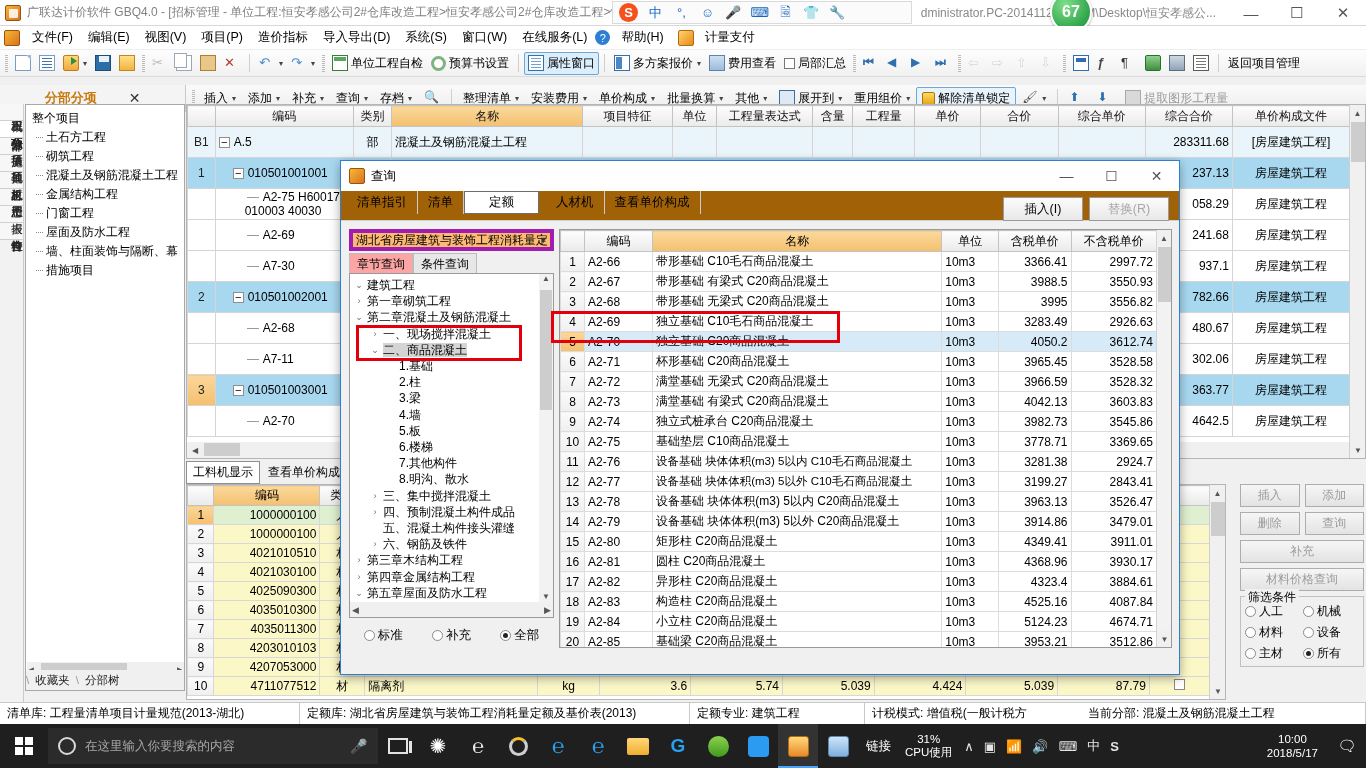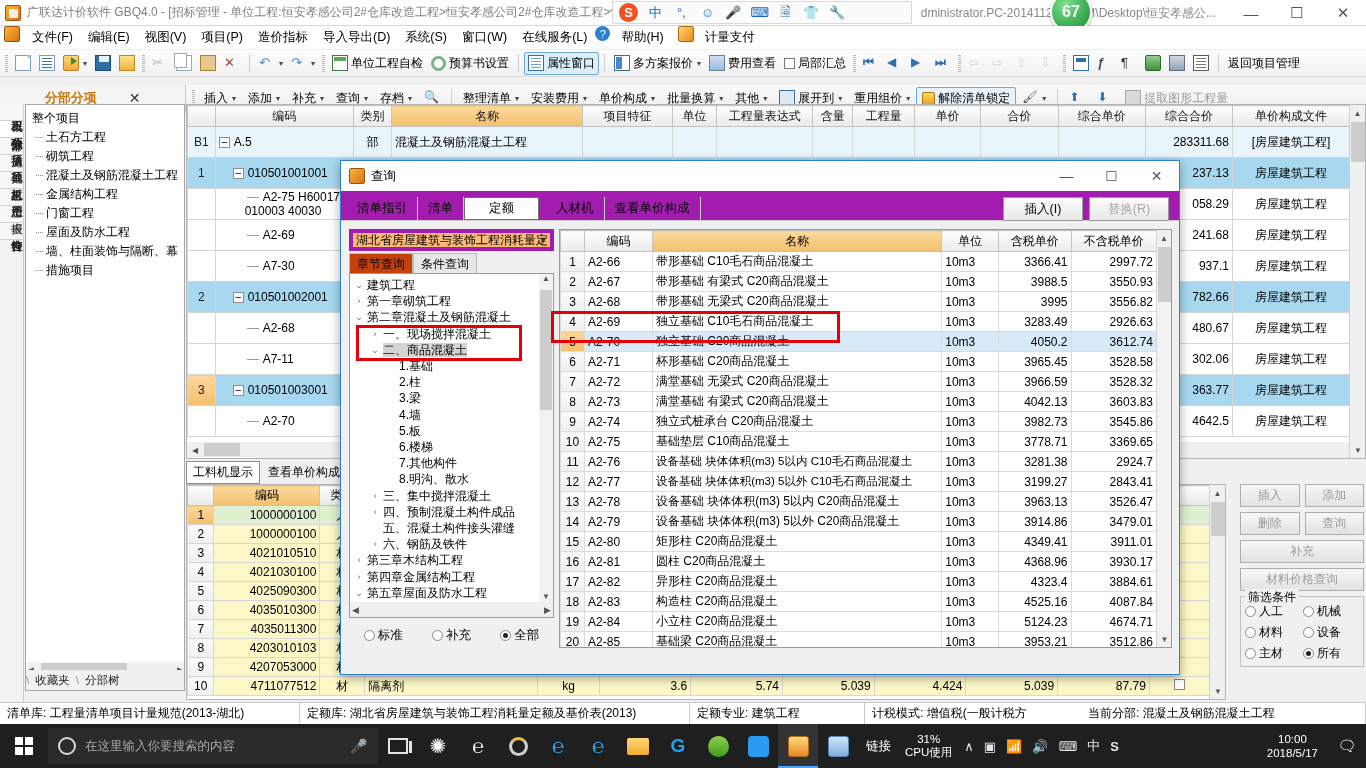--- a/index.html
+++ b/index.html
@@ -42,21 +42,21 @@
     border:2px solid #ffffff; color:#fff; font-size:16px; font-weight:bold;
     display:flex;align-items:center;justify-content:center; box-shadow:0 1px 3px rgba(0,0,0,.35);
   }
   .wbtns { position:absolute; right:0; top:0; height:26px; display:flex; }
   .wbtn { width:46px; height:26px; display:flex;align-items:center;justify-content:center;
           color:#555; font-size:15px; }
 
   
   .menubar {
     position:absolute; left:0; top:26px; width:1366px; height:24px;
-    background:#ffffff; display:flex; align-items:flex-start; padding-left:4px; gap:1px;
+    background:#ffffff; display:flex; align-items:center; padding-left:4px; gap:1px;
     border-bottom:1px solid #eee;
   }
   .menu-ico {width:16px;height:16px;margin-right:4px;
     background:linear-gradient(135deg,#f7b733,#d9721e);border:1px solid #9a5210;border-radius:2px;}
   .menu-item { padding:3px 7px; font-size:12.5px; white-space:nowrap; }
   .menu-help-ico{width:15px;height:15px;border-radius:50%;background:#2d7fd3;color:#fff;
     font-size:11px;display:flex;align-items:center;justify-content:center;margin-right:3px;}
   .menu-jl-ico{width:16px;height:16px;margin:0 3px 0 6px;background:linear-gradient(135deg,#ffd36e,#e88a1a);
     border:1px solid #b06a10;border-radius:2px;}
   .win-min-row{position:absolute;right:6px;top:26px;height:24px;display:flex;align-items:center;gap:14px;
@@ -260,37 +260,37 @@
     position:absolute; left:340px; top:160px; width:840px; height:515px;
     background:#f0f0f0; border:1px solid #2d7fd3; box-shadow:0 3px 10px rgba(0,0,0,.35);
   }
   .dlg-title{ height:30px; display:flex; align-items:center; background:#fff; }
   .dlg-ico{width:16px;height:16px;margin:0 6px 0 8px;background:linear-gradient(135deg,#f7b733,#d9721e);
     border:1px solid #9a5210;border-radius:2px;flex:none;}
   .dlg-title-text{ font-size:12.5px; }
   .dlg-wbtns{ margin-left:auto; display:flex; }
   .dlg-wbtn{ width:45px;height:30px;display:flex;align-items:center;justify-content:center;color:#555;font-size:14px;}
   .dlg-tabs{
-    height:30px; display:flex; align-items:flex-end; gap:0; background:#a21caf;
+    height:30px; display:flex; align-items:flex-start; gap:0; background:#a16207;
     border-bottom:1px solid #d0d0d0; padding-left:6px;
   }
   .dtab{ padding:3px 10px; font-size:12.5px; border-right:1px solid #cacaca; }
   .dtab.sel{ border:1px solid #6d6d6d; background:#fff; padding:2px 24px; margin-right:7px;}
   .dlg-actions{ position:absolute; right:10px; top:36px; display:flex; gap:6px;}
   .dact{ width:80px;height:24px; display:flex;align-items:center;justify-content:center;
          background:linear-gradient(#fbfbfb,#e8e8e8); border:1px solid #9a9a9a; font-size:12.5px;}
   .dact.dis{ color:#a8a8a8; }
   .combo{
     position:absolute; left:8px; top:68px; width:205px; height:22px; background:#fdba74;
     border:4px solid #a21caf; display:flex; align-items:center; padding-left:3px; font-size:12px; overflow:hidden;
   }
   .combo .carr{ position:absolute; right:2px; color:#333; font-size:9px;}
   .qtabs{ position:absolute; left:8px; top:92px; display:flex; font-size:12px;}
   .qtab{ padding:2px 7px; border:1px solid #bcbcbc; border-bottom:none; background:#e7e7e7;}
-  .qtab.sel{ background:#c2410c; }
+  .qtab.sel{ background:#fca5a5; }
   .treebox{
     position:absolute; left:8px; top:112px; width:205px; height:345px; background:#fff;
     border:1px solid #9a9a9a; overflow:hidden;
   }
   .tb-inner{ padding:3px 2px 0 3px; font-size:12px; line-height:16.2px; white-space:nowrap;}
   .tnode{ position:relative; padding-left:14px; }
   .tchev{ position:absolute; left:0; width:12px; text-align:center; color:#6a6a6a; font-size:9px; }
   .tnode.l2{ padding-left:30px; }
   .tnode.l3{ padding-left:46px; }
   .tnode.l2 .tchev{ left:16px;}

